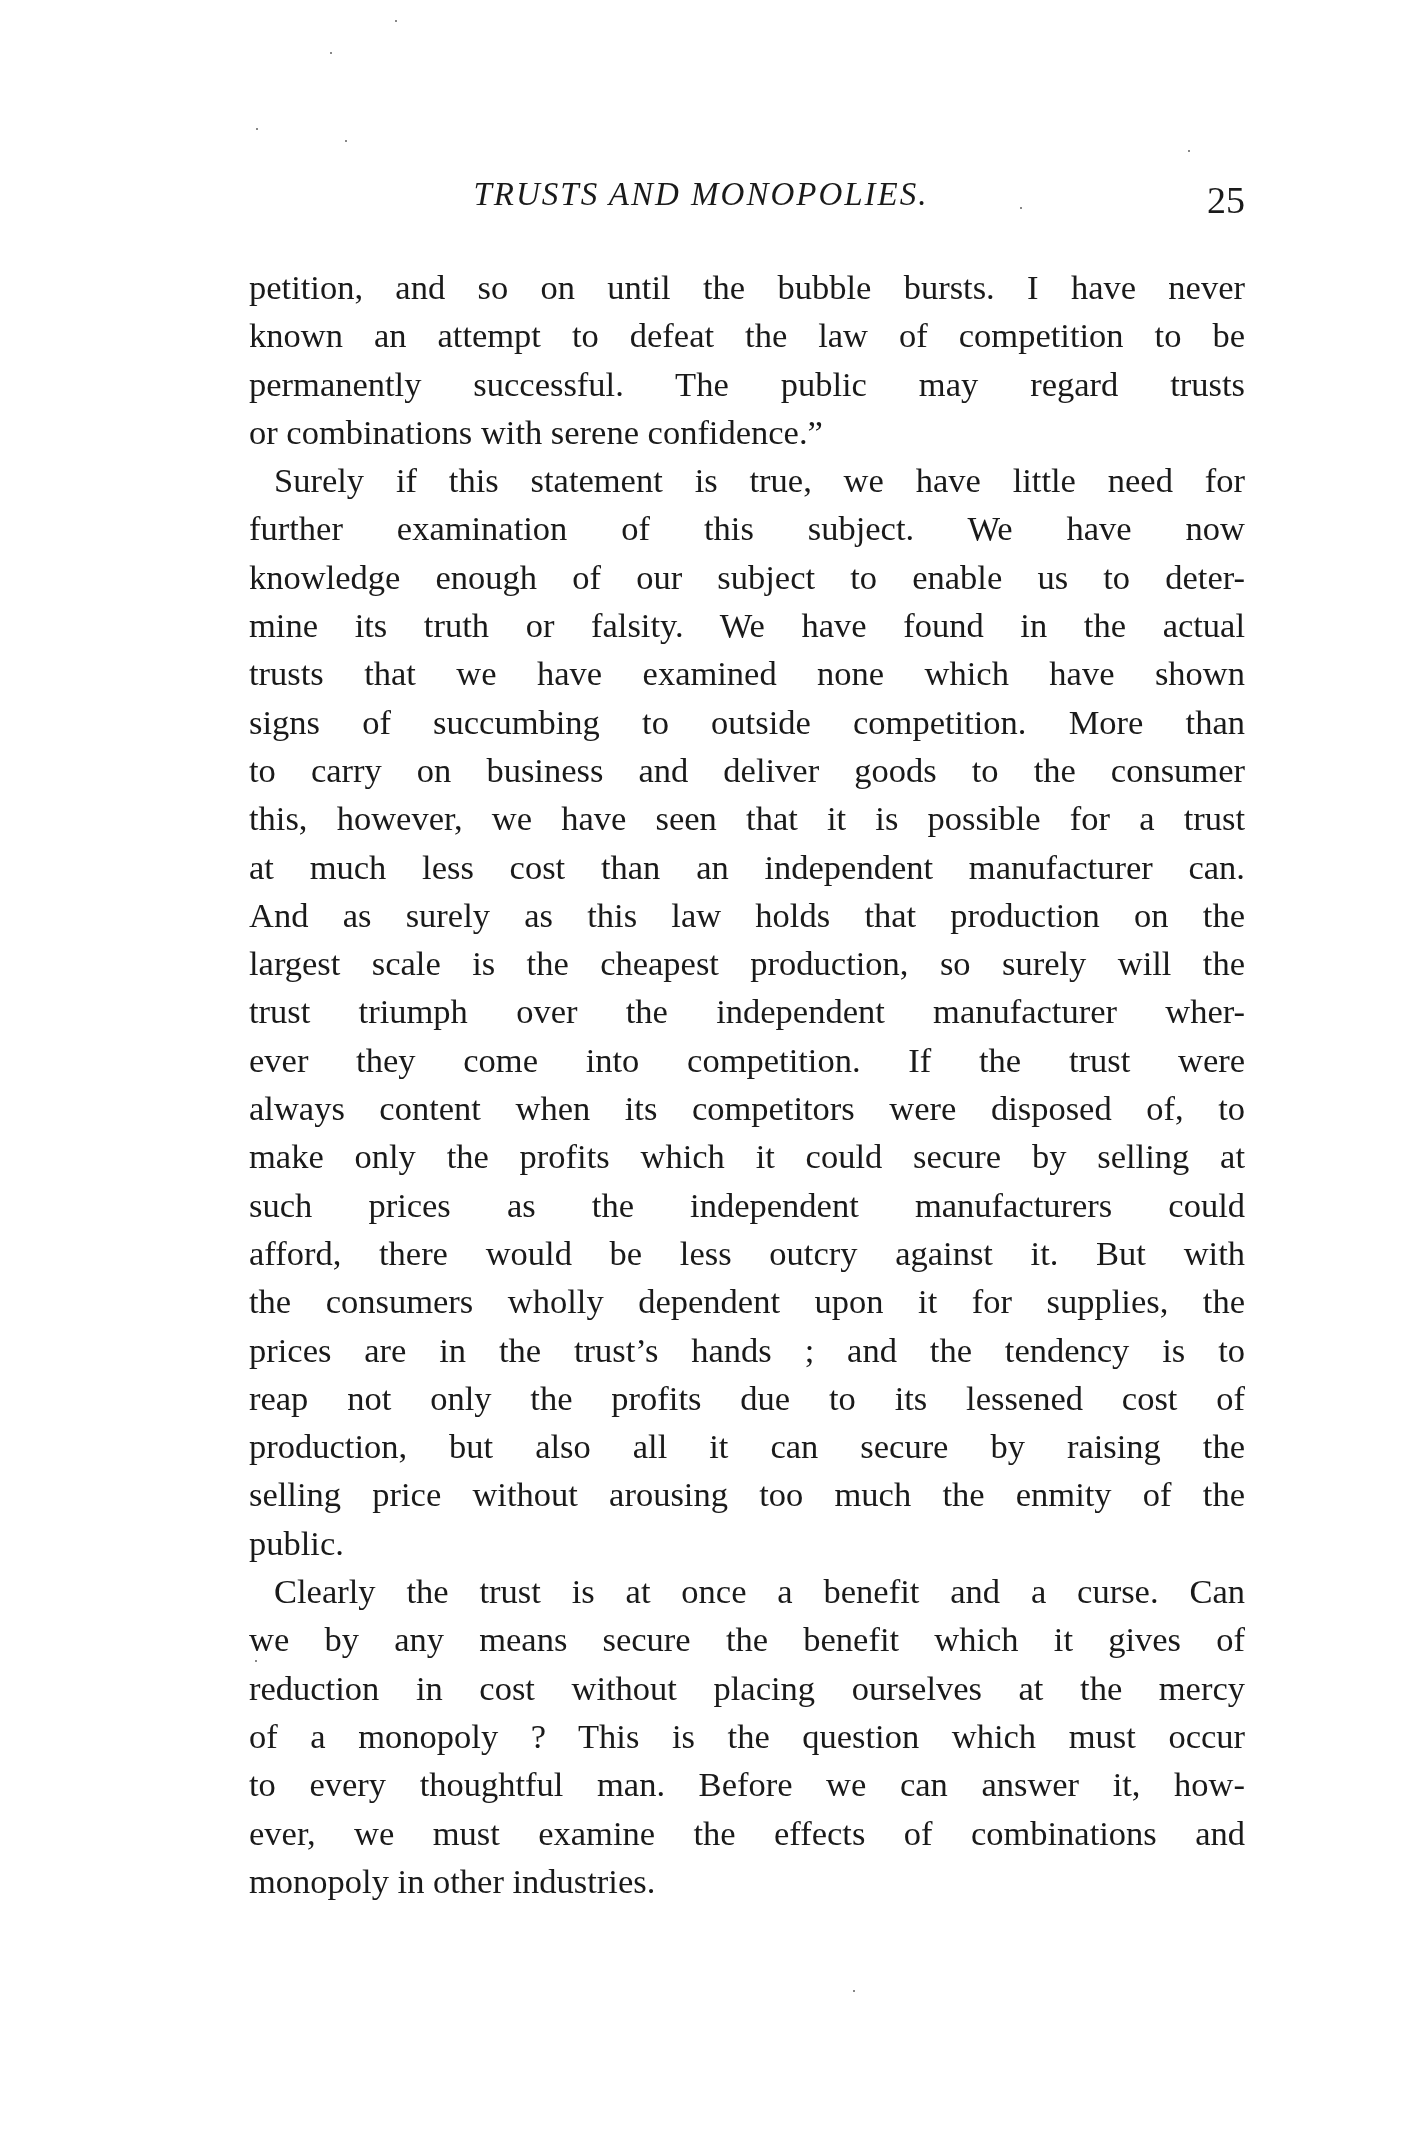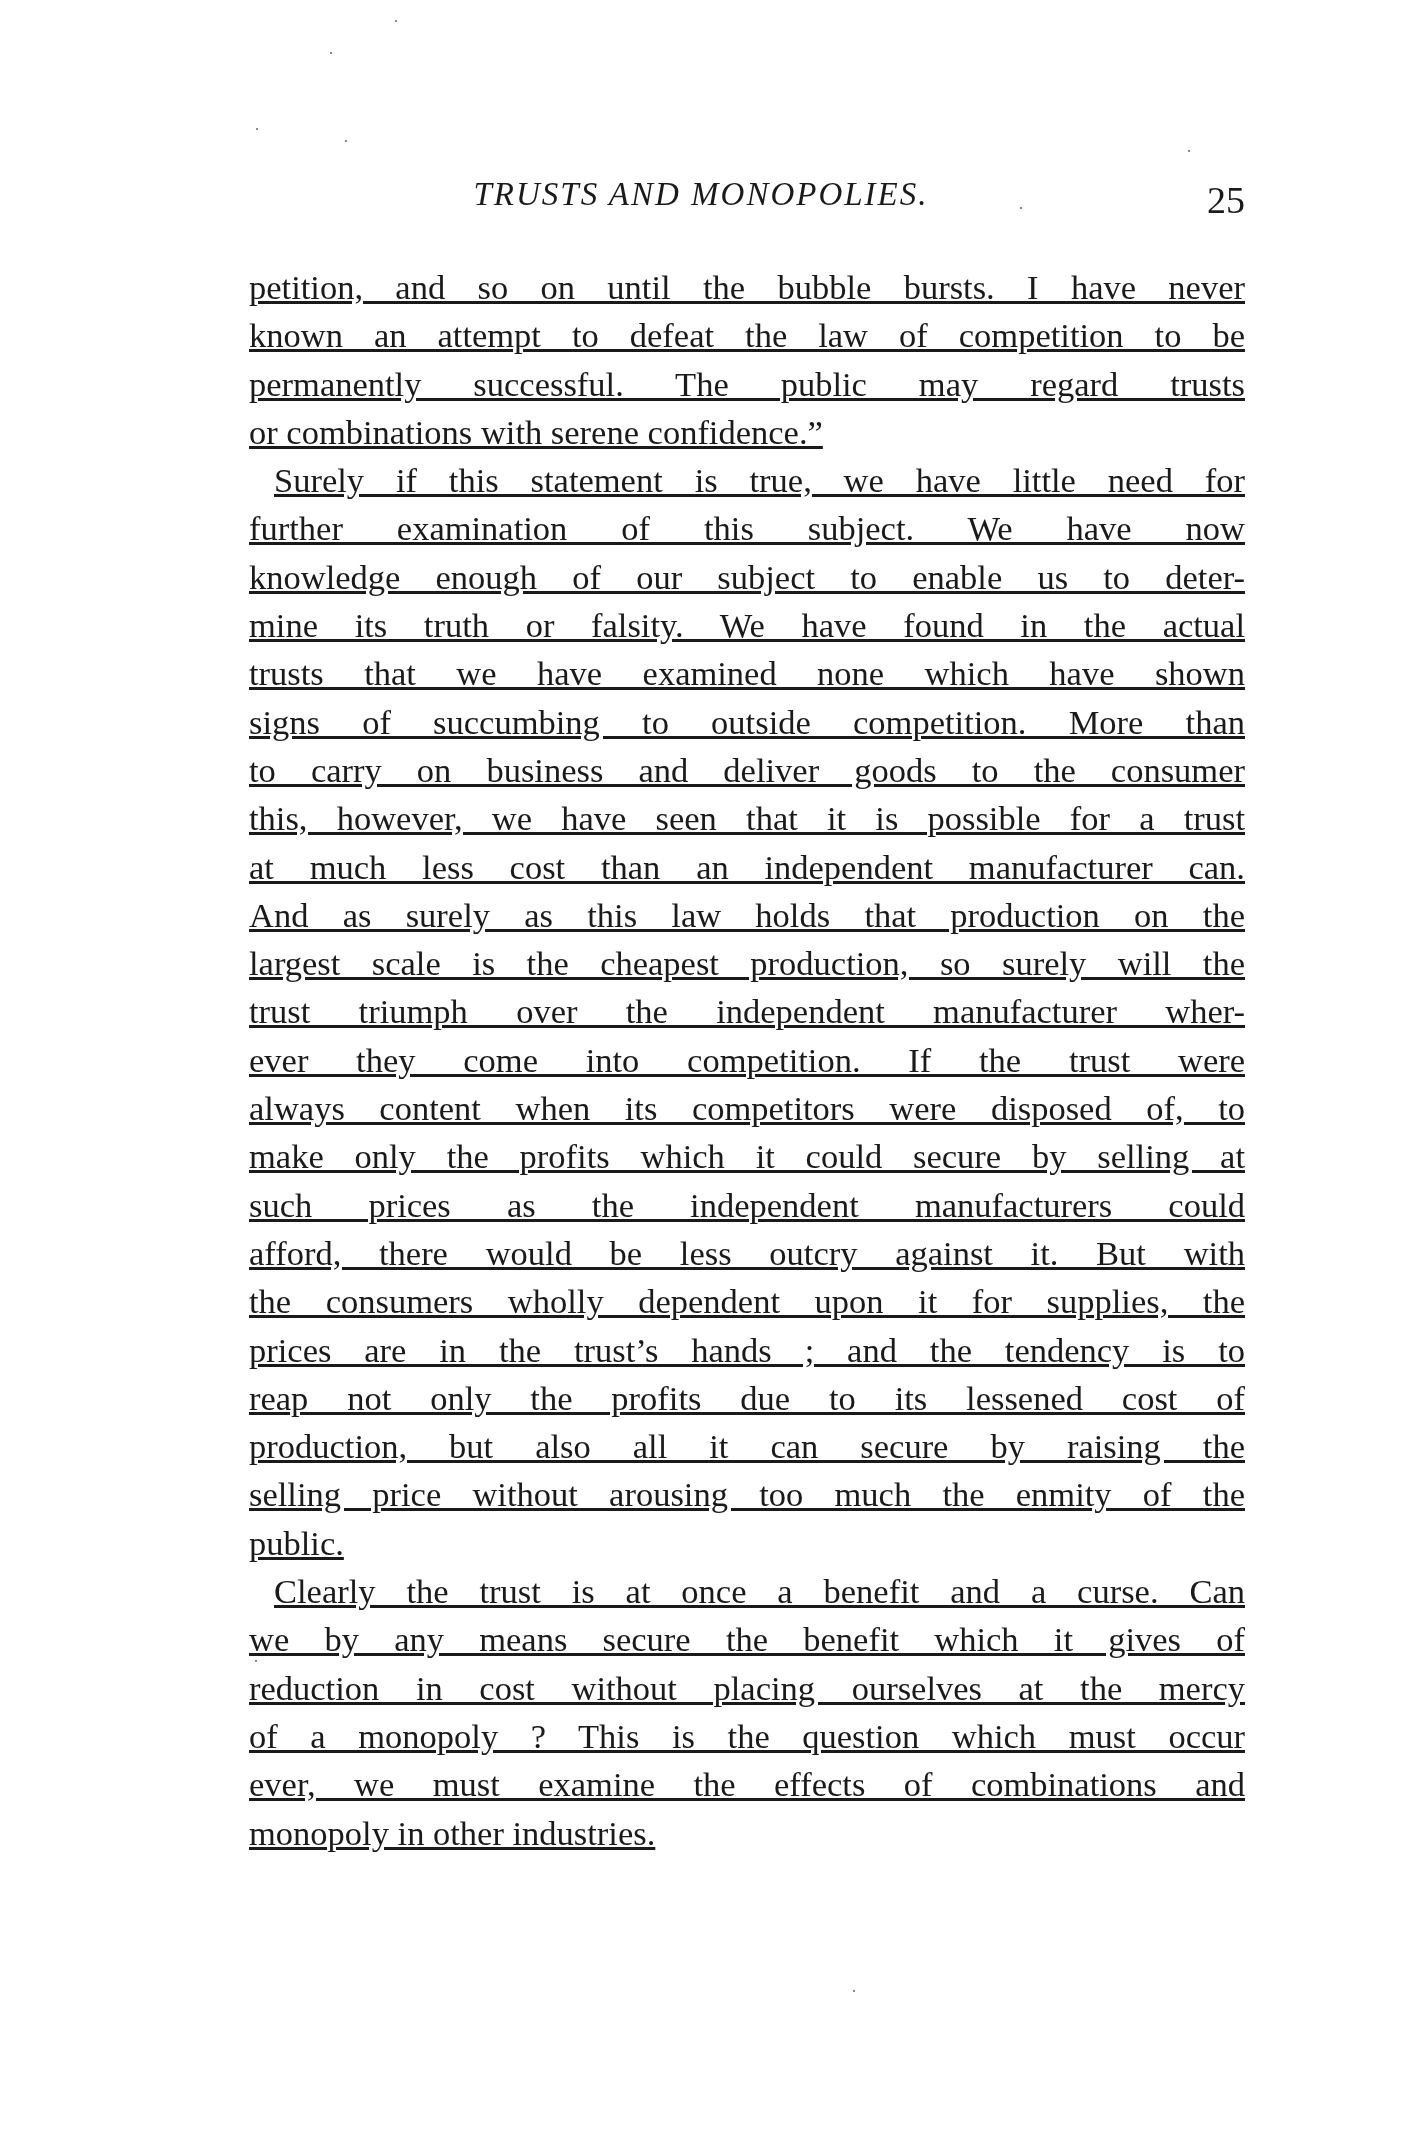--- a/index.html
+++ b/index.html
@@ -5,21 +5,21 @@
   html, body { margin:0; padding:0; background:#ffffff; }
   body { width:1428px; height:2134px; position:relative; overflow:hidden;
          font-family:"Liberation Serif","DejaVu Serif",serif; color:#1a1a1a; }
   .running-head { position:absolute; top:176px; left:249px; width:996px; height:50px; }
   .running-title { position:absolute; left:0; width:100%; text-align:center; top:0;
     font-style:italic; font-size:33px; letter-spacing:2px; padding-left:0;text-decoration:underline; }
   .running-title span { display:inline-block; transform:translateX(-46px); }
   .page-number { position:absolute; right:0; top:2px; font-size:38px; }
   .text-block { position:absolute; top:263px; left:249px; width:996px; }
   .line { display:block; font-size:34.5px; line-height:48.3px; height:48.3px;
-          white-space:nowrap; text-align:justify; text-align-last:justify;text-decoration:underline; }
+          white-space:nowrap; text-align:justify; text-align-last:justify; }
   .line.indent { padding-left:25px; }
   .line.last { text-align-last:left; }
   .specks i { position:absolute; width:2px; height:2px; background:#888; }
 </style>
 </head>
 <body>
 
 <div class="specks">
   <i style="left:256px;top:128px"></i>
   <i style="left:330px;top:52px"></i>
@@ -68,16 +68,17 @@
     <span class="line">reap not only the profits due to its lessened cost of</span>
     <span class="line">production, but also all it can secure by raising the</span>
     <span class="line">selling price without arousing too much the enmity of the</span>
     <span class="line last">public.</span>
   </div>
   <div>
     <span class="line indent">Clearly the trust is at once a benefit and a curse.  Can</span>
     <span class="line">we by any means secure the benefit which it gives of</span>
     <span class="line">reduction in cost without placing ourselves at the mercy</span>
     <span class="line">of a monopoly ?  This is the question which must occur</span>
+    <span class="line">to every thoughtful man.  Before we can answer it, how-</span>
     <span class="line">ever, we must examine the effects of combinations and</span>
     <span class="line last">monopoly in other industries.</span>
   </div>
 </main>
 
 </body></html>

